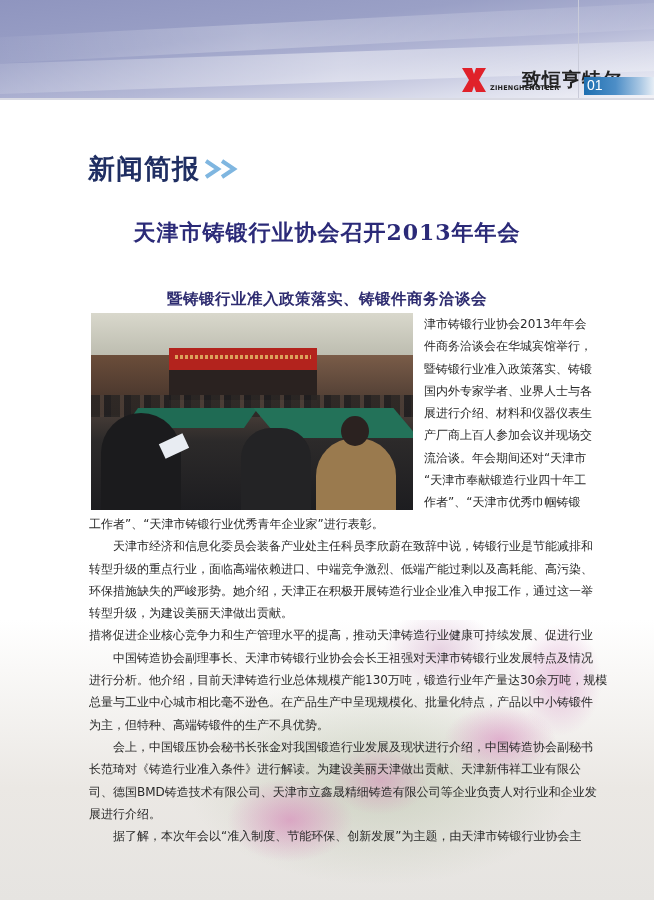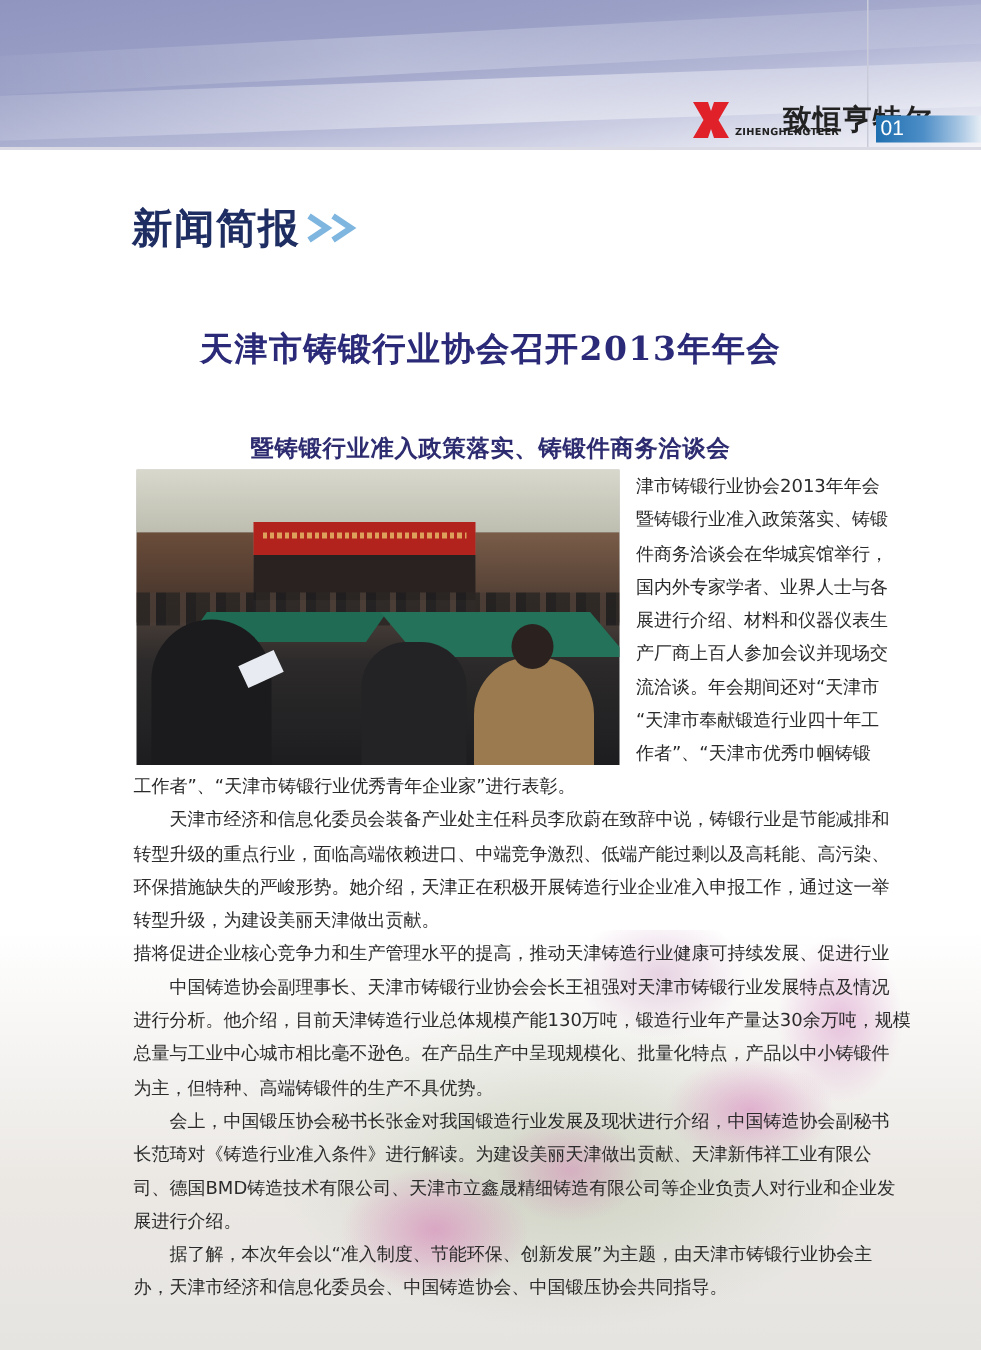--- a/index.html
+++ b/index.html
@@ -58,21 +58,21 @@
         radial-gradient(ellipse 60px 80px at 560px 60px, rgba(210,130,190,0.45), rgba(210,130,190,0) 70%),
         radial-gradient(ellipse 80px 60px at 440px 30px, rgba(200,150,190,0.4), rgba(200,150,190,0) 70%),
         radial-gradient(ellipse 260px 140px at 380px 160px, rgba(150,170,130,0.35), rgba(150,170,130,0) 75%),
         linear-gradient(180deg, rgba(255,255,255,1) 0%, rgba(235,232,228,1) 60%, rgba(230,228,225,1) 100%);
     }
     .bg-fade {
       position: absolute; left: 0; top: 540px; width: 654px; height: 120px;
       background: linear-gradient(180deg, #ffffff 0%, rgba(255,255,255,0) 100%);
     }
     .section-title {
-      position: absolute; left: 88px; top: 132px; height: 40px; display: flex; align-items: center;
+      position: absolute; left: 88px; top: 149px; height: 40px; display: flex; align-items: center;
     }
     .section-title .txt {
       font-family: "DejaVu Serif", "Liberation Serif", serif; font-weight: bold;
       font-size: 27px; color: #1f2e62; letter-spacing: 1px;
     }
     .section-title .arrows { margin-left: 4px; width: 40px; height: 24px; }
     .headline {
       position: absolute; left: 0; width: 654px; text-align: center;
       top: 218px; font-size: 22px; font-weight: bold; color: #2b2a78;
       font-family: "DejaVu Serif", "Liberation Serif", serif; letter-spacing: 1px;
@@ -171,22 +171,22 @@
   <div class="table-r"></div>
   <div class="person3"></div>
   <div class="person1"></div>
   <div class="paper"></div>
   <div class="person2"></div>
   <div class="head2"></div>
 </div>
 
 <div class="text-block side-col">
   <p>津市铸锻行业协会2013年年会</p>
+  <p>件商务洽谈会在华城宾馆举行，</p>
   <p>暨铸锻行业准入政策落实、铸锻</p>
-  <p>件商务洽谈会在华城宾馆举行，</p>
   <p>国内外专家学者、业界人士与各</p>
   <p>展进行介绍、材料和仪器仪表生</p>
   <p>产厂商上百人参加会议并现场交</p>
   <p>流洽谈。年会期间还对“天津市</p>
   <p>“天津市奉献锻造行业四十年工</p>
   <p>作者”、“天津市优秀巾帼铸锻</p>
 </div>
 
 <div class="text-block main-col">
   <p>工作者”、“天津市铸锻行业优秀青年企业家”进行表彰。</p>
@@ -197,14 +197,13 @@
   <p>措将促进企业核心竞争力和生产管理水平的提高，推动天津铸造行业健康可持续发展、促进行业</p>
   <p class="indent">中国铸造协会副理事长、天津市铸锻行业协会会长王祖强对天津市铸锻行业发展特点及情况</p>
   <p>进行分析。他介绍，目前天津铸造行业总体规模产能130万吨，锻造行业年产量达30余万吨，规模</p>
   <p>总量与工业中心城市相比毫不逊色。在产品生产中呈现规模化、批量化特点，产品以中小铸锻件</p>
   <p>为主，但特种、高端铸锻件的生产不具优势。</p>
   <p class="indent">会上，中国锻压协会秘书长张金对我国锻造行业发展及现状进行介绍，中国铸造协会副秘书</p>
   <p>长范琦对《铸造行业准入条件》进行解读。为建设美丽天津做出贡献、天津新伟祥工业有限公</p>
   <p>司、德国BMD铸造技术有限公司、天津市立鑫晟精细铸造有限公司等企业负责人对行业和企业发</p>
   <p>展进行介绍。</p>
   <p class="indent">据了解，本次年会以“准入制度、节能环保、创新发展”为主题，由天津市铸锻行业协会主</p>
-  <p>办，天津市经济和信息化委员会、中国铸造协会、中国锻压协会共同指导。</p>
 </div>
 
 </body></html>

